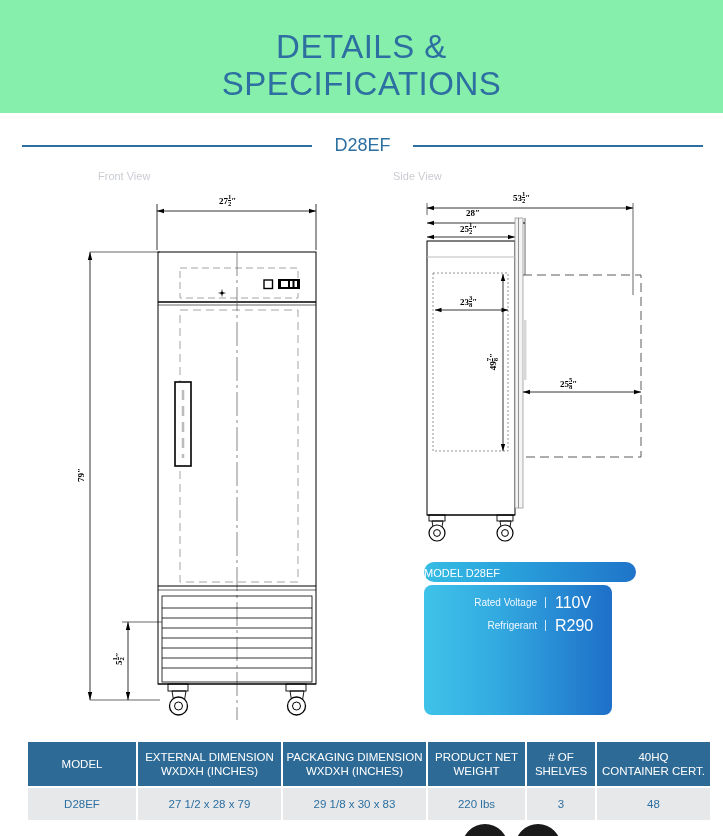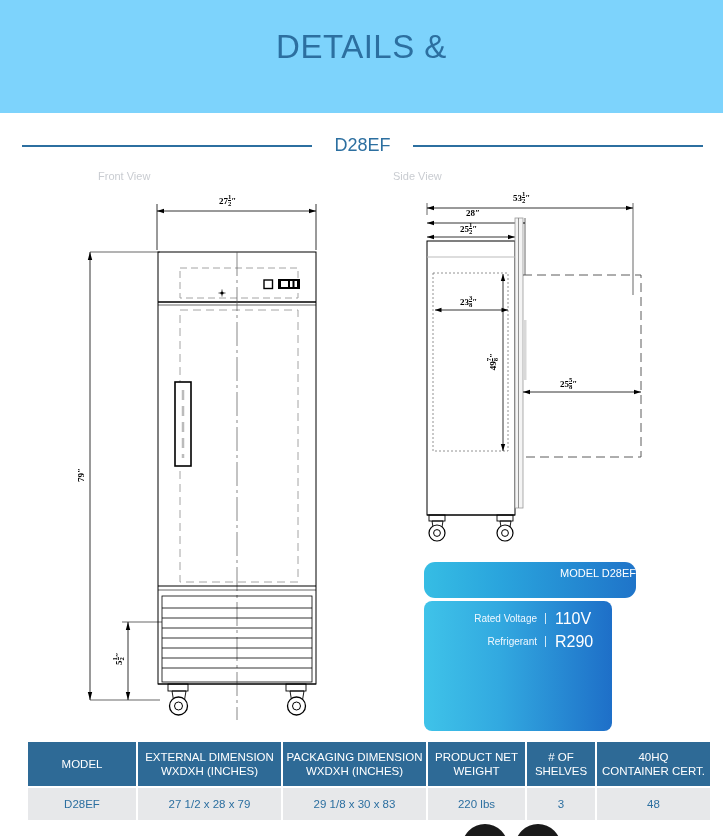--- a/index.html
+++ b/index.html
@@ -13,21 +13,21 @@
   #page {
     position: relative;
     width: 723px; height: 836px;
     background: #ffffff;
   }
 
   
   .header-band {
     position: absolute; left: 0; top: 0;
     width: 723px; height: 113px;
-    background: #7dd3fc;
+    background: #86efac;
   }
   .header-title {
     position: absolute; left: 0; top: 28px;
     width: 723px;
     text-align: center;
     color: #2c6fa0;
     font-size: 33px;
     letter-spacing: 0.5px;
     line-height: 37px;
     font-weight: 400;
@@ -81,25 +81,25 @@
   .frac .num { display: block; }
   .frac .den { display: block; border-top: 1px solid #000; }
 
   
   #spec-panel {
     position: absolute; left: 424px; top: 562px;
     width: 212px; height: 155px;
   }
   .spec-head {
     position: relative;
-    width: 212px; height: 36px;
+    width: 212px; height: 20px;
     background: linear-gradient(90deg,#36bde4 0%,#2aa5dd 35%,#1f74c9 100%);
     border-radius: 11px 11px 11px 11px;
     color: #ffffff; font-size: 11px;
-    text-align: right; line-height: 22px;
+    text-align: left; line-height: 22px;
   }
   .spec-body {
     position: relative; margin-top: 3px;
     width: 188px; height: 130px;
     background: linear-gradient(90deg,#3fc3e9 0%,#32a9e0 40%,#1e6fc8 100%);
     border-radius: 8px;
     padding: 6px 12px 6px 0;
   }
   .spec-row {
     display: flex; align-items: center;
@@ -163,20 +163,21 @@
   #badge-b { left: 515px; }
 </style>
 </head>
 <body>
 
 <div id="page">
 
   <div class="header-band">
     <div class="header-title">
       <span>DETAILS &amp;</span>
+      <span class="l2">SPECIFICATIONS</span>
     </div>
   </div>
 
   <div class="model-row">
     <div class="rule left"></div>
     <div class="model-name">D28EF</div>
     <div class="rule right"></div>
   </div>
 
   <div class="view-caption front">Front View</div>

